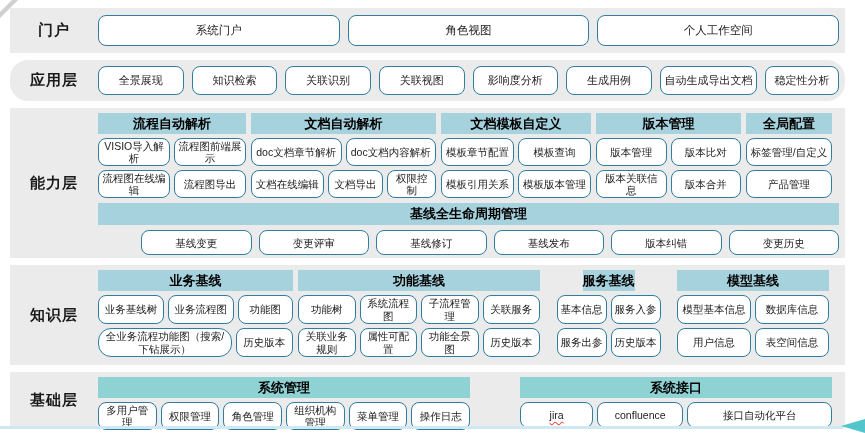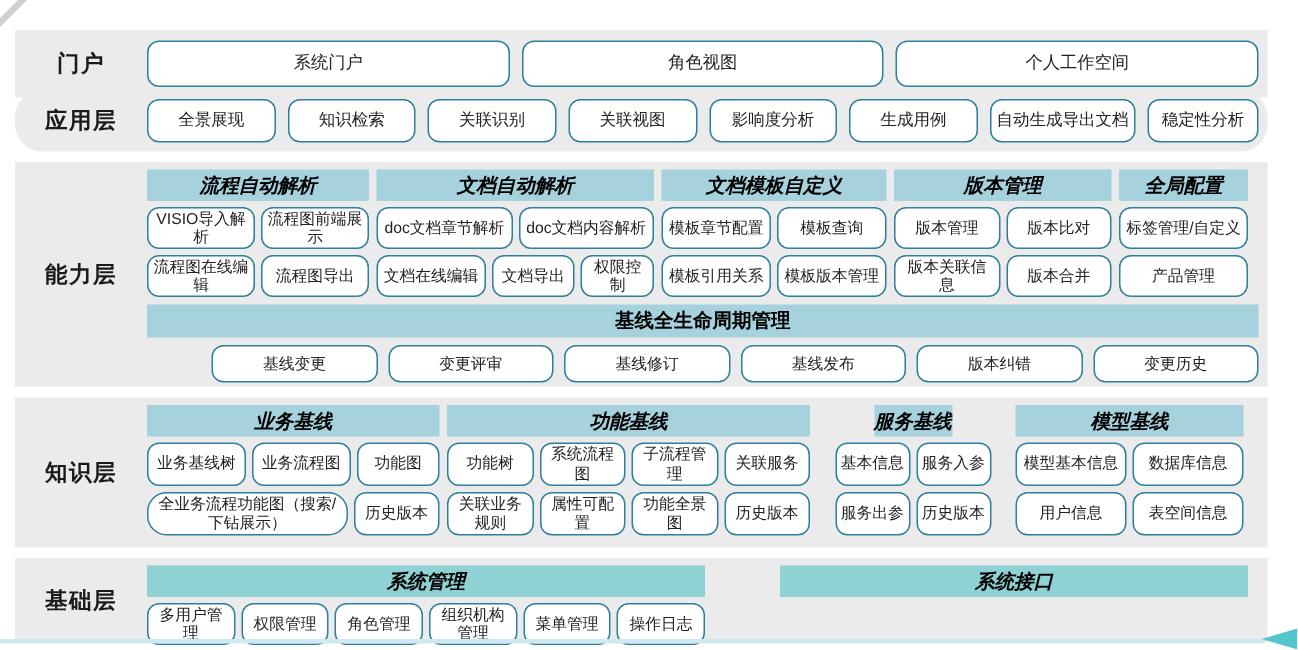--- a/index.html
+++ b/index.html
@@ -4,21 +4,21 @@
 <style>
   :root{
     --band:#ebebeb; --header-blue:#a6d2de; --header-teal:#8fd2d4;
     --button-border:#2e7e9d; --bottom-line:#cfe8f2; --arrow:#52c6cc;
   }
   html,body{margin:0;padding:0;}
   body{font-family:"Liberation Sans","DejaVu Sans",sans-serif;background:#fff;}
   #stage{position:relative;width:865px;height:433px;background:#fff;overflow:hidden;}
 
   .layer{position:absolute;left:10px;width:835px;background:var(--band);display:flex;align-items:stretch;box-sizing:border-box;}
-  .layer-portal{top:20px;height:45px;}
+  .layer-portal{top:8px;height:45px;}
   .layer-application{top:60px;height:41px;border-radius:18px;}
   .layer-capability{top:108px;height:150px;}
   .layer-knowledge{top:265px;height:100px;}
   .layer-foundation{top:372px;height:56px;}
 
   .layer-label{width:88px;flex-shrink:0;display:flex;align-items:center;justify-content:center;
     font-weight:bold;font-size:15px;color:#1a1a1a;letter-spacing:1px;}
   .layer-content{flex:1;margin-right:6px;display:flex;flex-direction:column;justify-content:center;min-width:0;}
   .layer-capability .layer-content,.layer-knowledge .layer-content,.layer-foundation .layer-content{
     justify-content:flex-start;padding-top:5px;}
@@ -26,21 +26,21 @@
   .btn{background:#fff;border:1.5px solid var(--button-border);border-radius:8px;
     display:flex;align-items:center;justify-content:center;text-align:center;
     font-size:10.5px;color:#222;line-height:1.15;padding:1px 3px;box-sizing:border-box;min-width:0;}
   .simple-row{display:flex;gap:8px;}
   .simple-row .btn{flex:1;height:31px;font-size:11.5px;}
   .layer-application .simple-row .btn{height:29px;font-size:11px;}
 
   .groups-row{display:flex;gap:5px;align-items:flex-start;}
   .group{display:flex;flex-direction:column;flex-shrink:0;box-sizing:border-box;}
   .group-header{height:21px;display:flex;align-items:center;justify-content:center;
-    font-weight:bold;font-size:13px;color:#000;font-style:italic;}
+    font-weight:bold;font-size:13px;color:#000;}
   .group-header.blue{background:var(--header-blue);}
   .group-header.teal{background:var(--header-teal);}
   .group-row{display:flex;gap:4px;margin-top:4px;}
   .group-row .btn{flex:1;min-height:28px;}
   .layer-knowledge .group-row .btn{min-height:29px;}
   .layer-foundation .group-row .btn{min-height:26px;}
 
   .baseline-band{height:22px;margin-top:5px;background:var(--header-blue);
     display:flex;align-items:center;justify-content:center;font-weight:bold;font-size:13px;color:#000;}
   .baseline-row{display:flex;gap:7px;margin-top:5px;padding-left:43px;}
@@ -223,20 +223,25 @@
                 <div class="btn">多用户管理</div>
                 <div class="btn">权限管理</div>
                 <div class="btn">角色管理</div>
                 <div class="btn">组织机构管理</div>
                 <div class="btn">菜单管理</div>
                 <div class="btn">操作日志</div>
               </div>
             </div>
             <div class="group" style="width: 312px; margin-left: 45px;">
               <div class="group-header teal">系统接口</div>
+              <div class="group-row">
+                <div class="btn misspelled" style="flex: 1 1 0%;">jira</div>
+                <div class="btn" style="flex: 1.2 1 0%;">confluence</div>
+                <div class="btn" style="flex: 2.1 1 0%;">接口自动化平台</div>
+              </div>
             </div>
           </div>
         </div>
       </div>
     </div>
   <div class="bottom-line"></div>
   <div class="bottom-arrow"></div>
 </div>
 
 </body></html>

